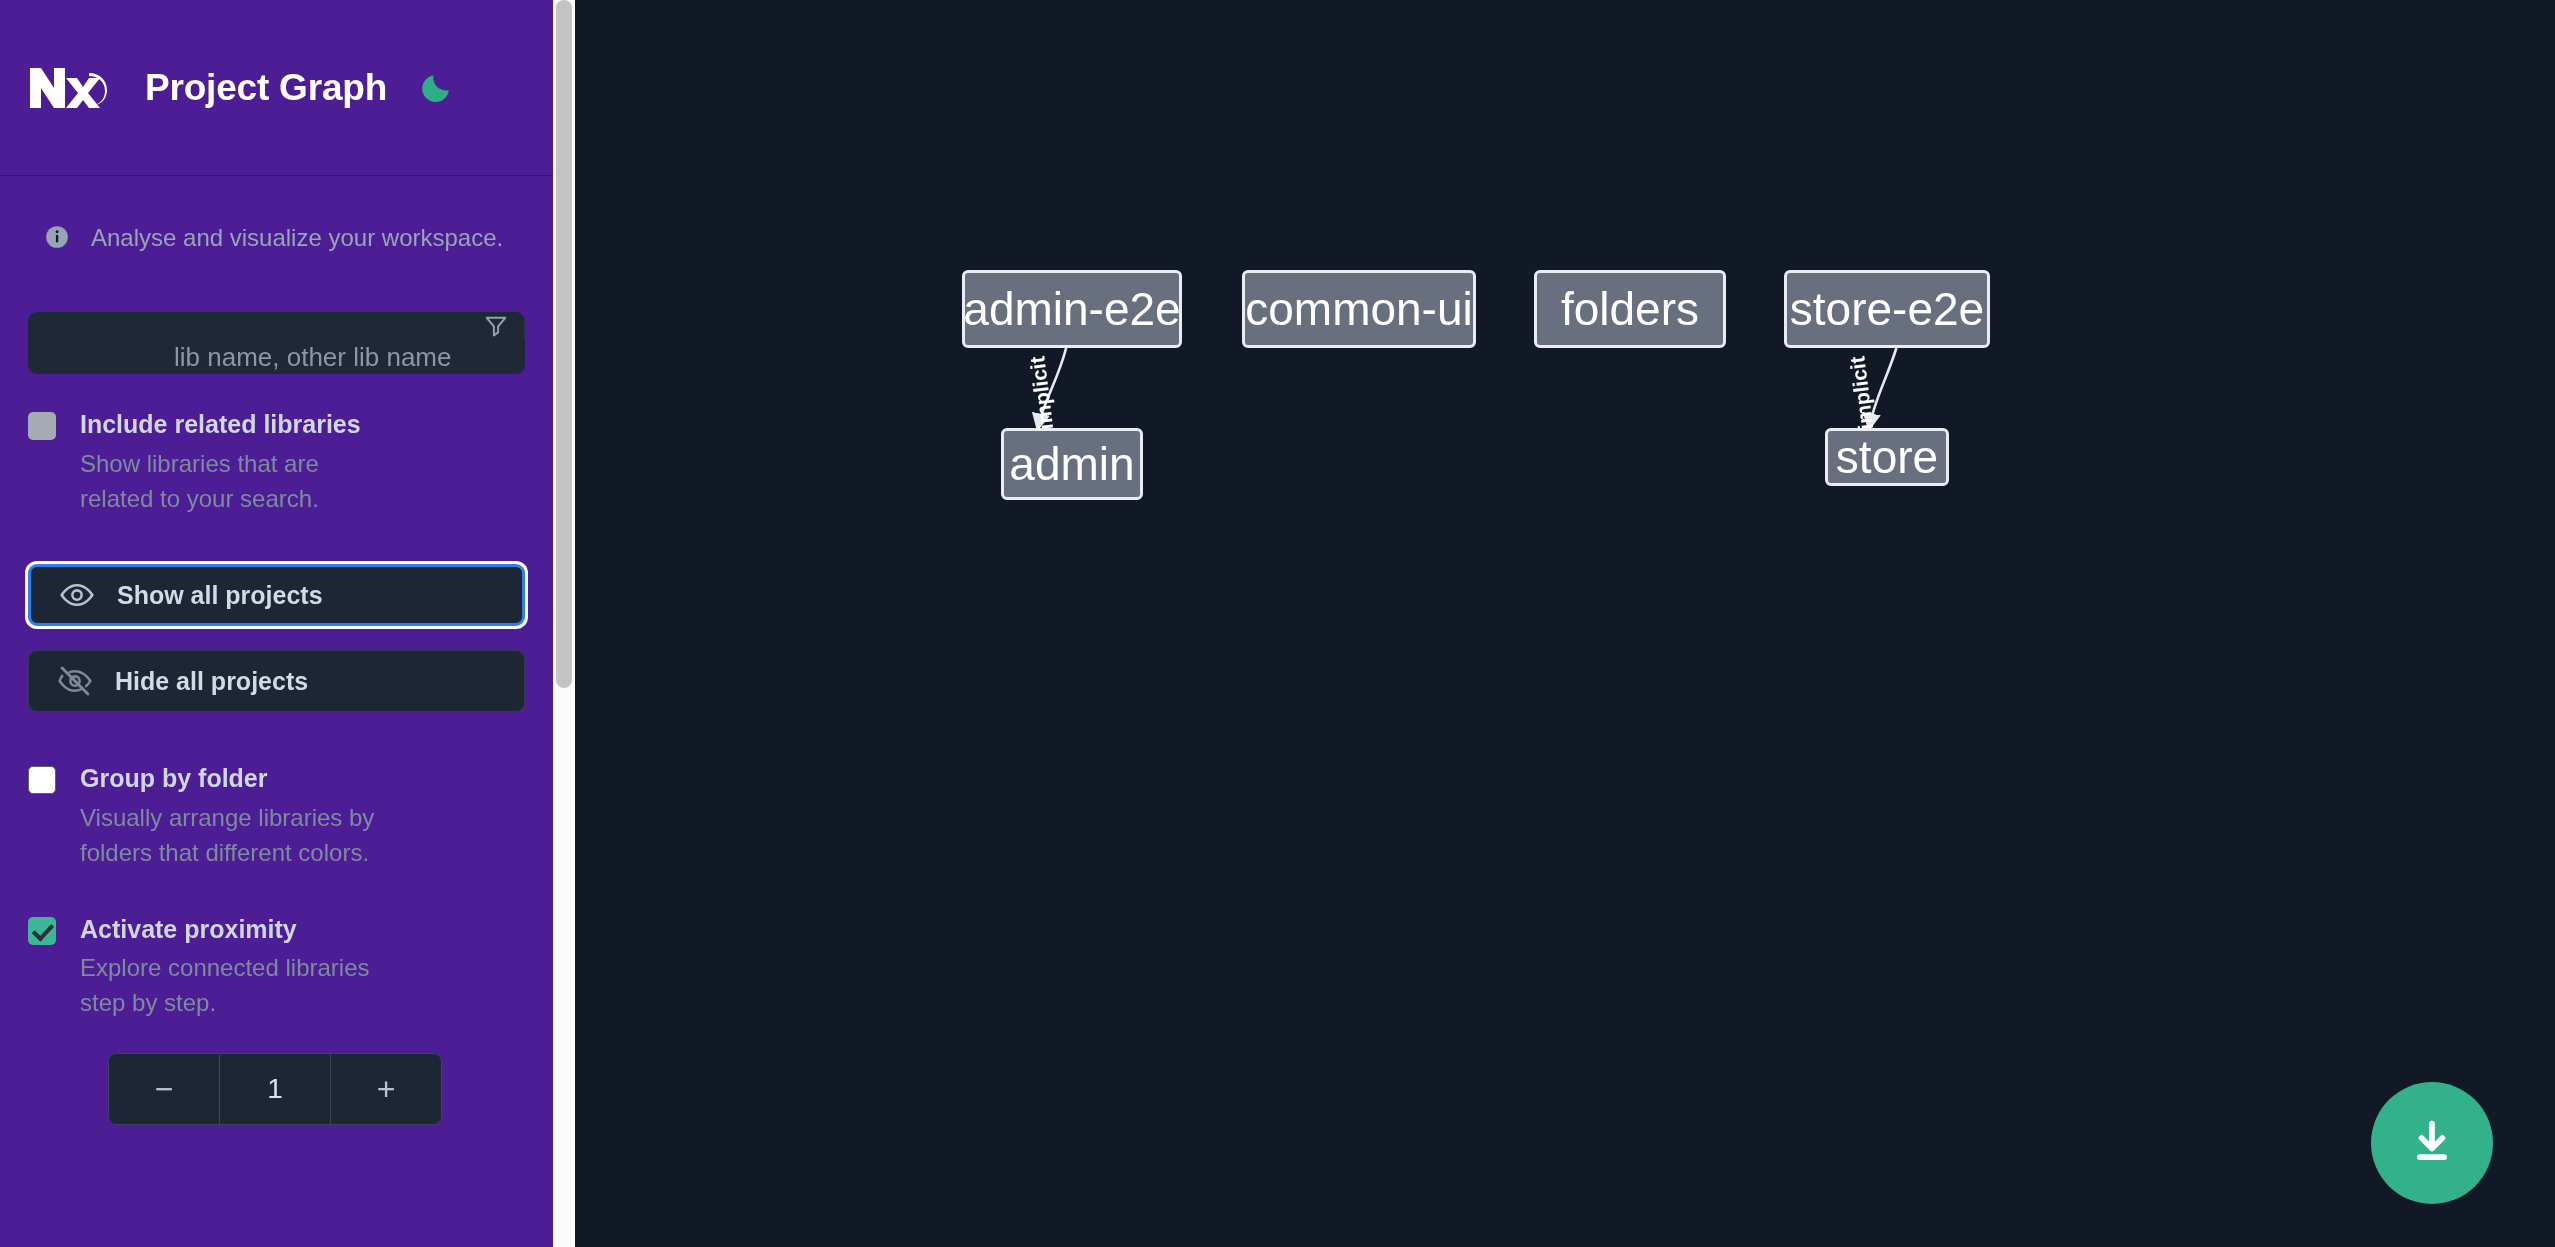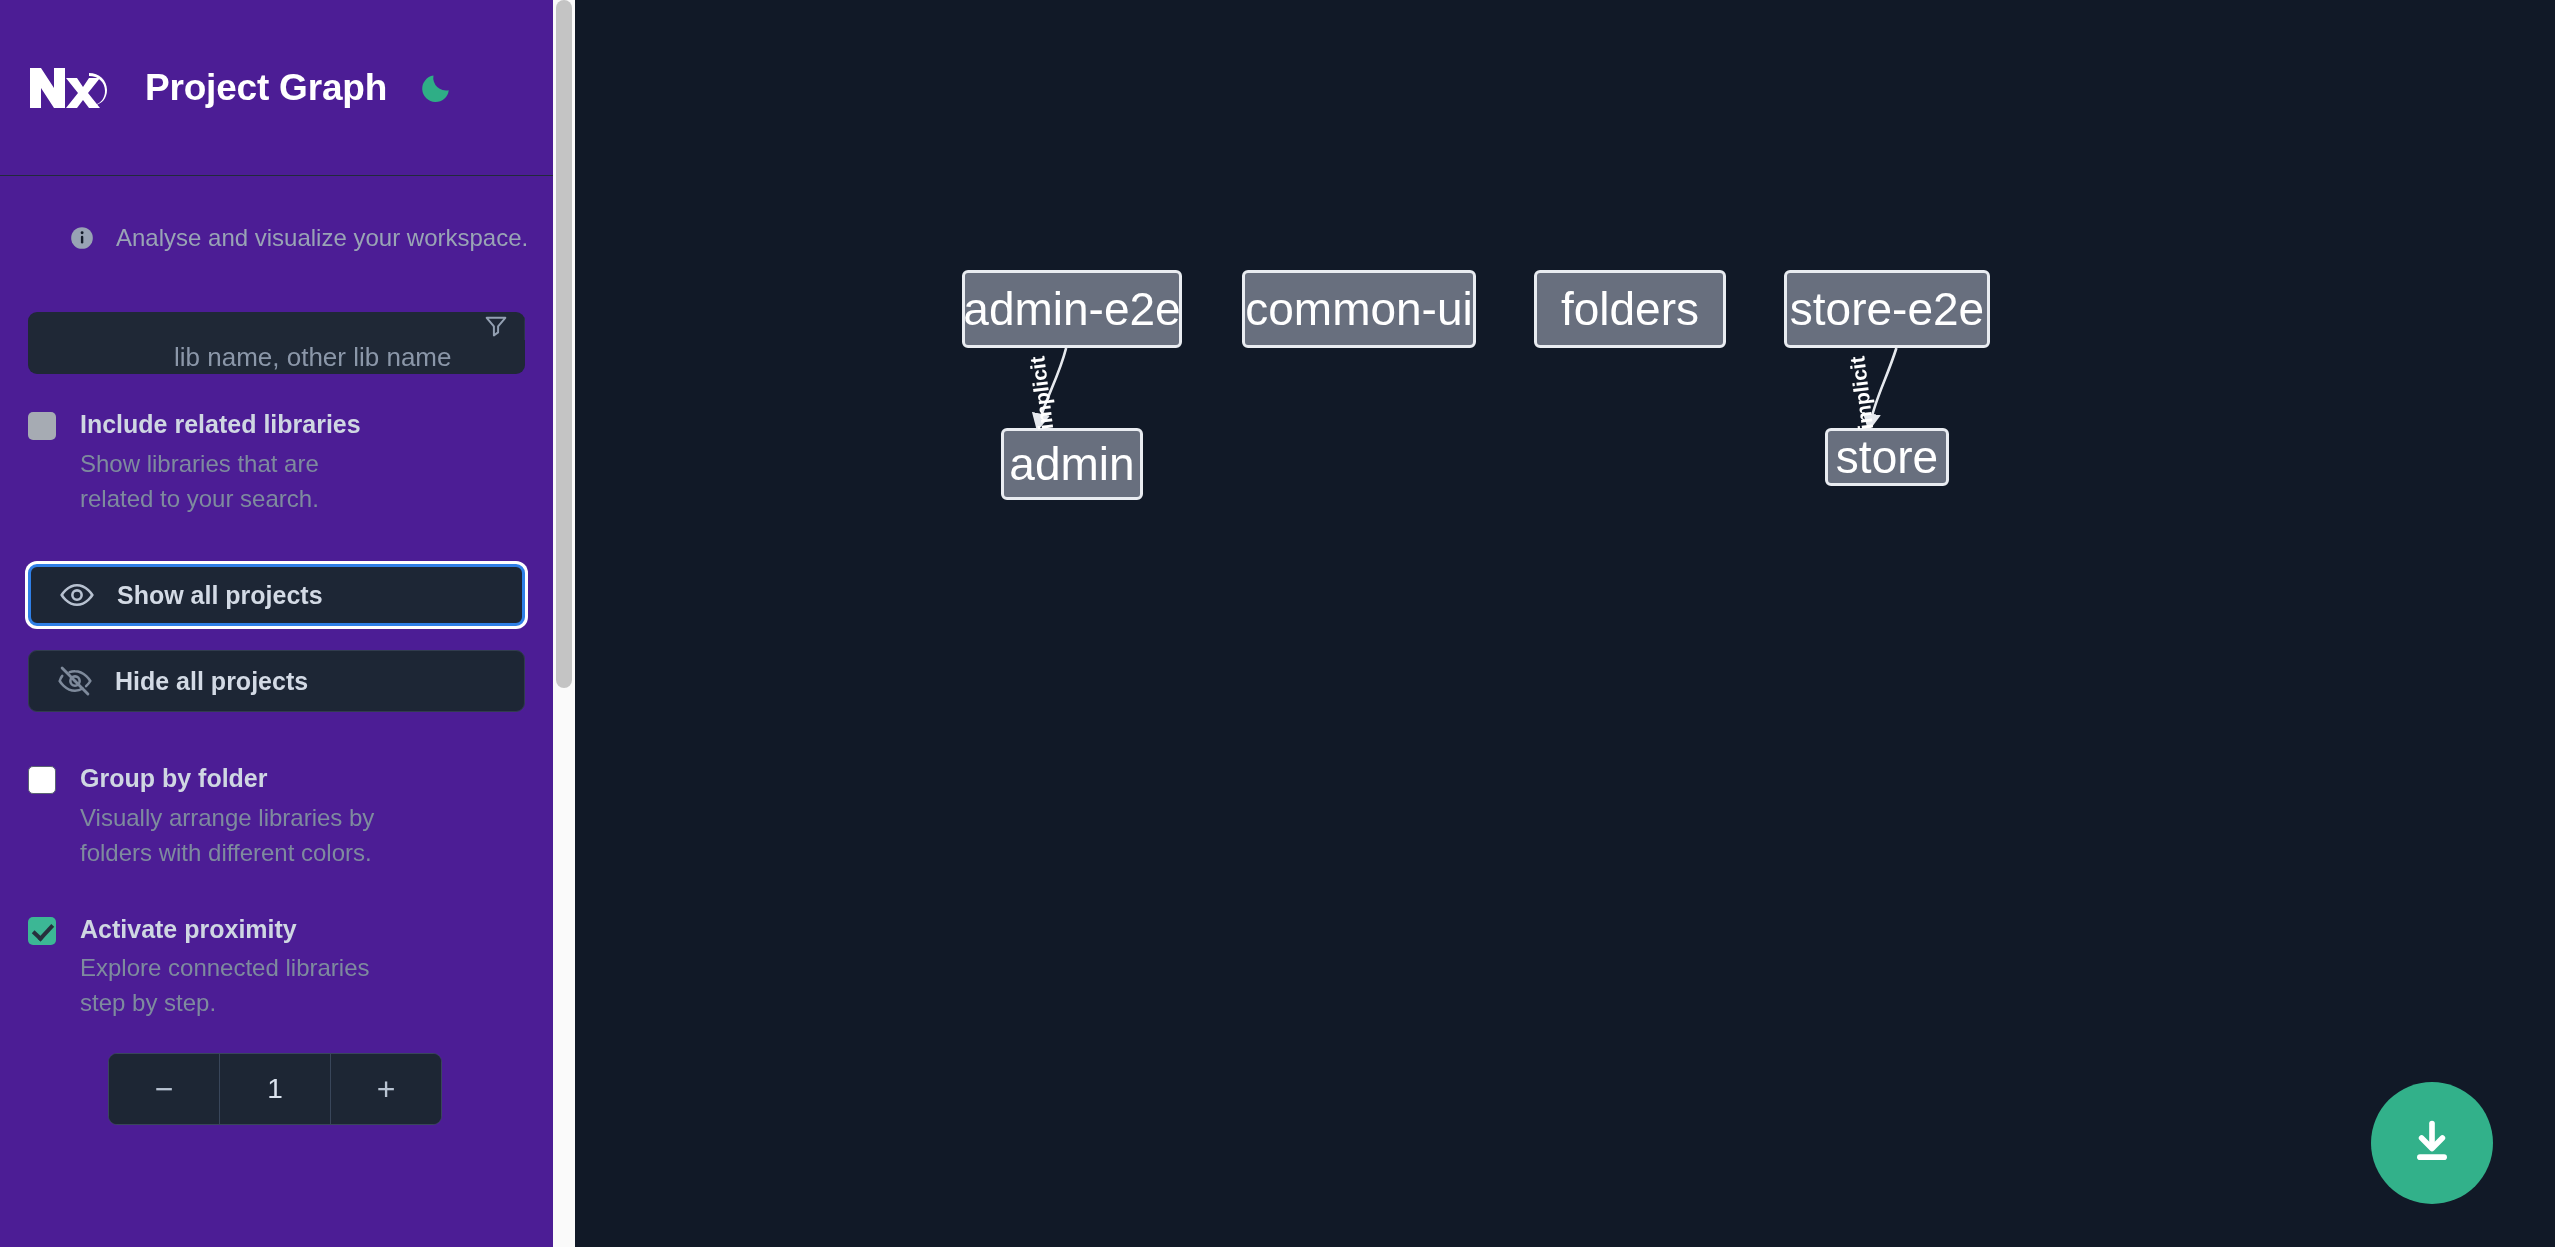--- a/index.html
+++ b/index.html
@@ -30,23 +30,22 @@
     margin-left: 26px; letter-spacing: -0.2px; white-space: nowrap;
   }
   .theme-toggle {
     margin-left: 30px; width: 38px; height: 38px;
     display: flex; align-items: center; justify-content: center; cursor: pointer;
   }
 
   .sidebar-body { padding: 0 0 0 0; }
 
   .tagline {
-    display: flex; align-items: center;
-    padding: 48px 28px 0 24px;
-    margin-left: 45px;
+    display: flex; align-items: flex-start;
+    padding: 48px 28px 0 44px;
   }
   .tagline .info-icon { width: 26px; height: 26px; flex: 0 0 26px; }
   .tagline-text {
     margin-left: 21px; font-size: 24px; color: #99a4b5; white-space: nowrap;
   }
 
   .search-wrap {
     margin: 60px 28px 0 28px;
     height: 62px;
     display: flex; align-items: flex-end;
@@ -239,21 +238,21 @@
             </svg>
           </span>
           <span>Hide all projects</span>
         </button>
       </div>
 
       <div class="option-row" style="margin-top:50px">
         <span class="cb unchecked"></span>
         <span class="option-text">
           <span class="option-label" style="display:block">Group by folder</span>
-          <span class="option-desc" style="display:block">Visually arrange libraries by folders with different colors.</span>
+          <span class="option-desc" style="display:block">Visually arrange libraries by folders that different colors.</span>
         </span>
       </div>
 
       <div class="option-row" style="margin-top:42px">
         <span class="cb checked"></span>
         <span class="option-text">
           <span class="option-label" style="display:block">Activate proximity</span>
           <span class="option-desc" style="display:block">Explore connected libraries step by step.</span>
         </span>
       </div>

